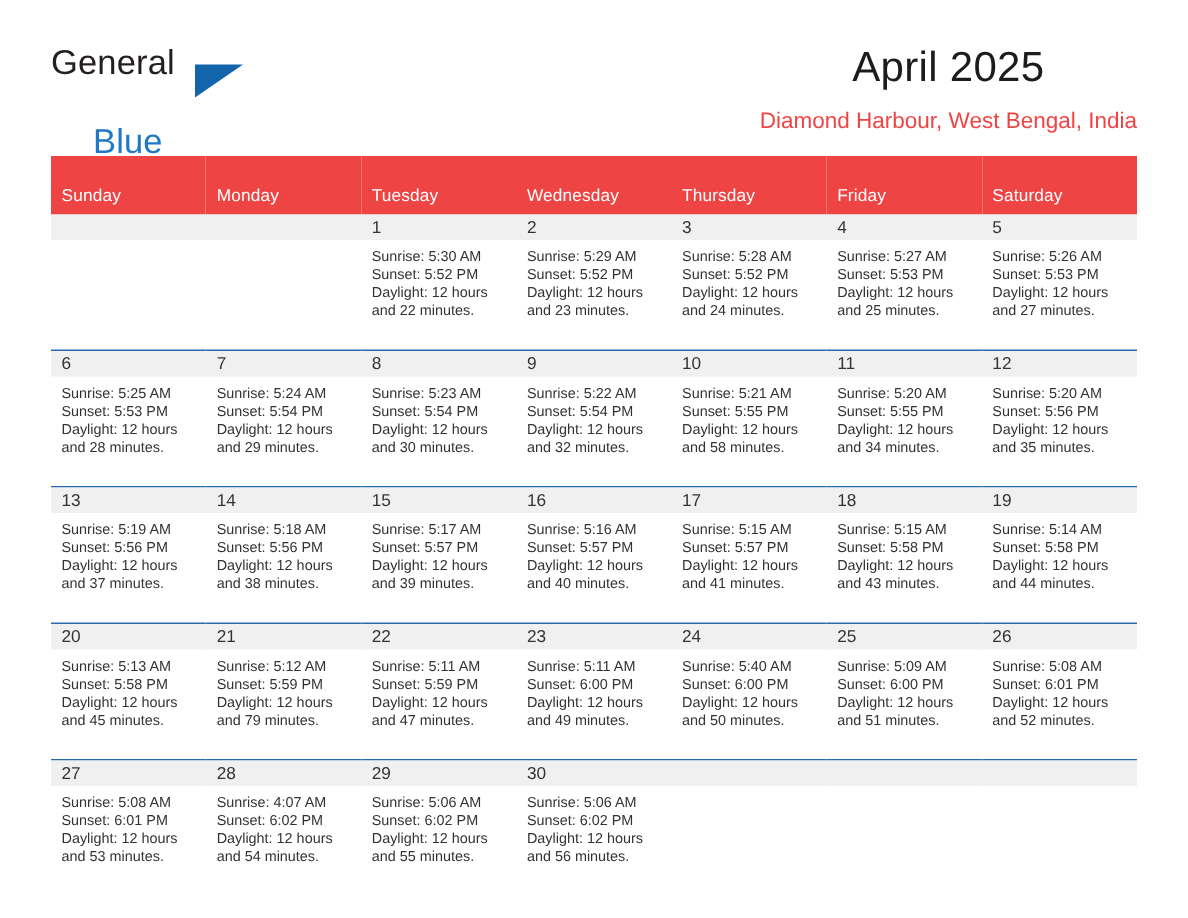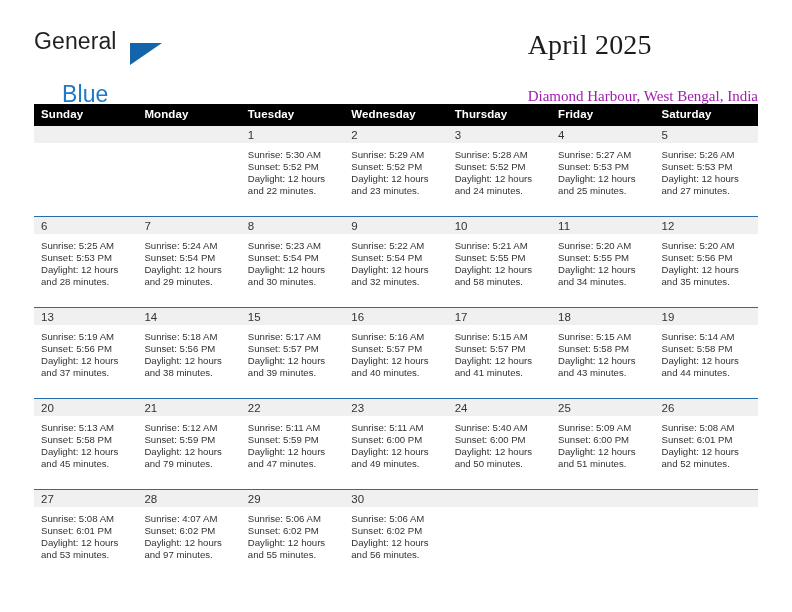--- a/index.html
+++ b/index.html
@@ -62,55 +62,54 @@
     width: 0;
     height: 0;
     border-left: 32px solid #1265ab;
     border-bottom: 22px solid transparent;
   }
 
   .title-block {
     position: absolute;
     right: 0;
     top: 0;
-    text-align: left;
-    font-family: Liberation Serif, serif;
+    text-align: center;
   }
   .cal-title {
     font-size: 28px;
     font-weight: normal;
     color: #1c1c1c;
     line-height: 34px;
     letter-spacing: 0.2px;
   }
   .cal-subtitle {
-    margin-top: 25px;
+    margin-top: 10px;
     font-size: 15px;
     font-weight: normal;
-    color: #a21caf;
+    color: #ef4444;
     line-height: 18px;
   }
 
   
   .calendar {
     position: absolute;
     left: 34px;
     top: 104px;
     width: 724px;
     border-collapse: collapse;
     table-layout: fixed;
   }
 
   .calendar th {
-    background: #000000;
+    background: #ef4444;
     color: #ffffff;
     font-size: 11.5px;
-    font-weight: bold;
+    font-weight: normal;
     text-align: left;
-    padding: 3px 0 6px 7px;
+    padding: 21px 0 6px 7px;
     height: 22px;
     letter-spacing: 0.1px;
   }
 
   .weekrow > td {
     vertical-align: top;
     padding: 0;
     border-top: 1.3px solid #2a6aa8;
     height: 90px;
   }
@@ -565,21 +564,21 @@
           </td>
           <td>
             <div class="cell-inner">
               <div class="daynum-band">
                 <div class="daynum">28</div>
               </div>
               <div class="cell-body">
                 <div class="cell-line">Sunrise: 4:07 AM</div>
                 <div class="cell-line">Sunset: 6:02 PM</div>
                 <div class="cell-line">Daylight: 12 hours</div>
-                <div class="cell-line">and 97 minutes.</div>
+                <div class="cell-line">and 54 minutes.</div>
               </div>
             </div>
           </td>
           <td>
             <div class="cell-inner">
               <div class="daynum-band">
                 <div class="daynum">29</div>
               </div>
               <div class="cell-body">
                 <div class="cell-line">Sunrise: 5:06 AM</div>

